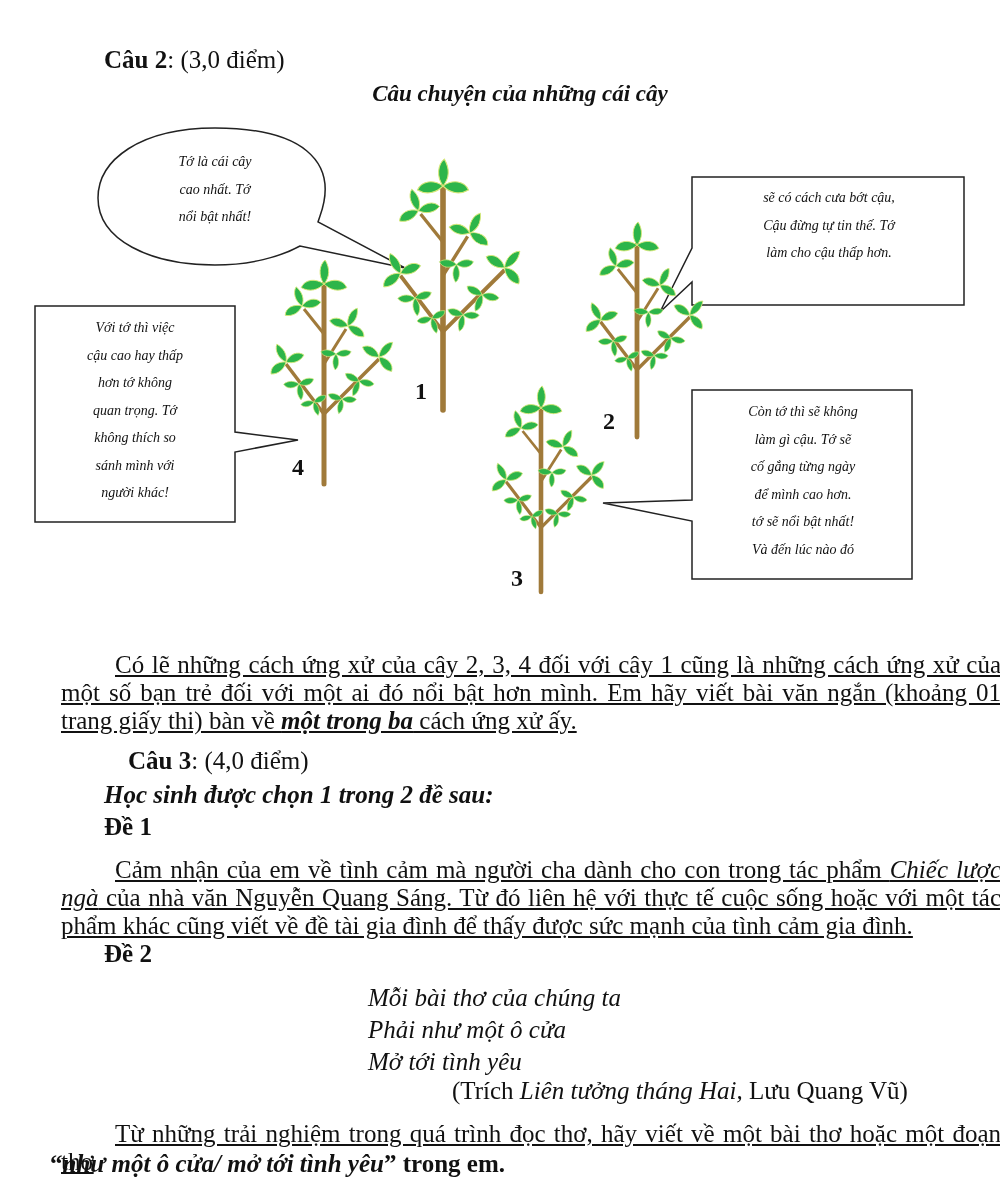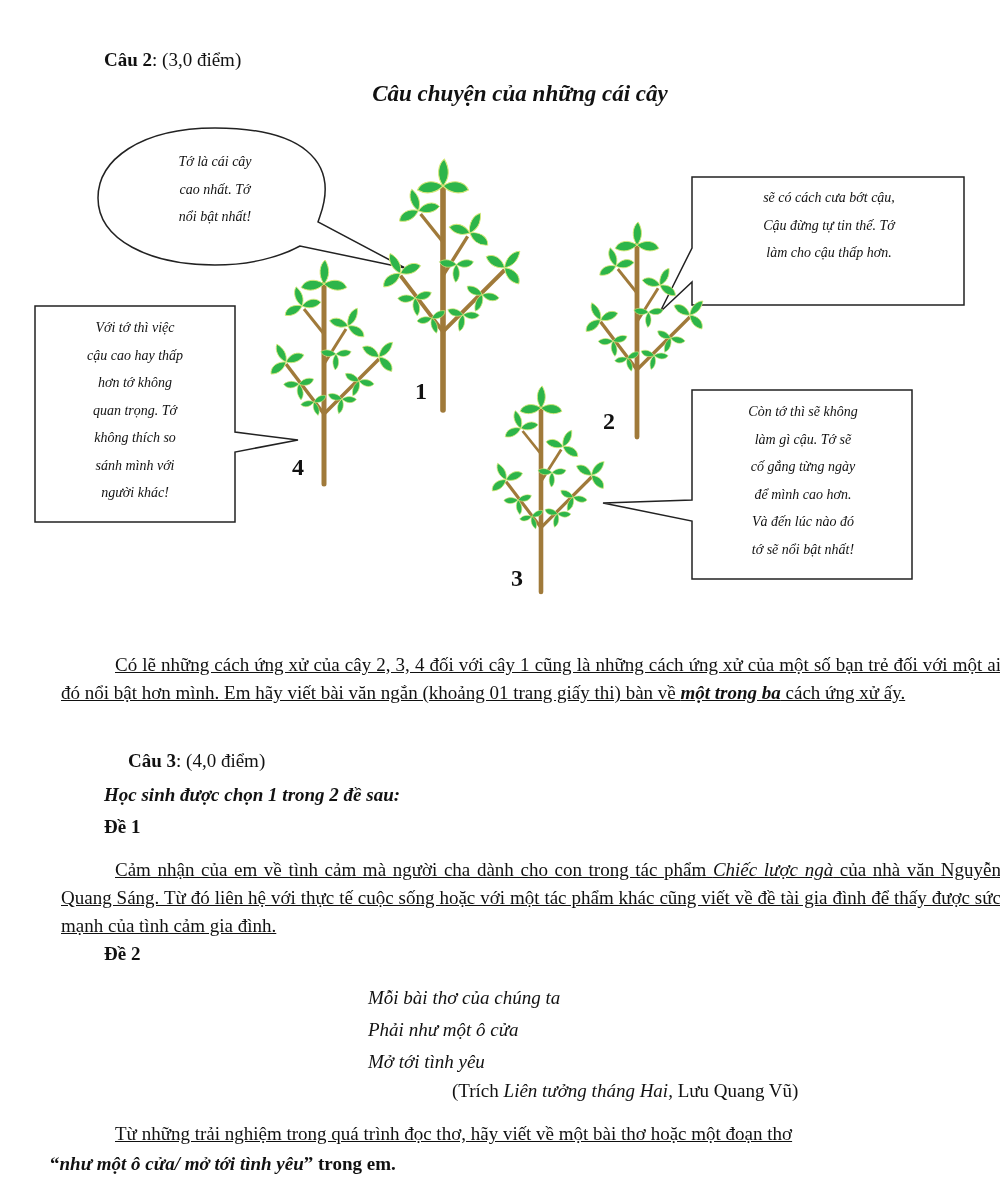--- a/index.html
+++ b/index.html
@@ -1,19 +1,19 @@
 <!DOCTYPE html>
 <html><head>
 <meta charset="utf-8">
 <style>
   html, body { margin:0; padding:0; background:#ffffff; }
   body { width:1000px; height:1178px; position:relative; overflow:hidden;
          font-family:"Liberation Serif", "DejaVu Serif", serif; color:#111; }
   .abs { position:absolute; }
-  .t { font-size:19px; line-height:28px; }
+  .t { font-size:25px; line-height:28px; }
   .b { font-weight:bold; }
   .i { font-style:italic; }
   .center { text-align:center; }
   .just { text-align:justify; }
   svg.fig { position:absolute; left:0; top:120px; }
   .bubble-text { font-style:italic; font-size:14px; line-height:27.5px; text-align:center; }
   .num { font-weight:bold; font-size:24px; }
   p { margin:11px;text-decoration:underline; }
 </style>
 </head>
@@ -296,22 +296,22 @@
   <div>quan trọng. Tớ</div>
   <div>không thích so</div>
   <div>sánh mình với</div>
   <div>người khác!</div>
 </div>
 <div class="abs bubble-text" style="left:694px; top:398px; width:218px;">
   <div>Còn tớ thì sẽ không</div>
   <div>làm gì cậu. Tớ sẽ</div>
   <div>cố gắng từng ngày</div>
   <div>để mình cao hơn.</div>
+  <div>tớ sẽ nổi bật nhất!</div>
   <div>Và đến lúc nào đó</div>
-  <div>tớ sẽ nổi bật nhất!</div>
 </div>
 
 <div class="abs num" style="left:415px; top:378px;">1</div>
 <div class="abs num" style="left:603px; top:408px;">2</div>
 <div class="abs num" style="left:511px; top:565px;">3</div>
 <div class="abs num" style="left:292px; top:454px;">4</div>
 
 <p class="abs t just" style="left:50px; width:940px; top:640px; text-indent:54px;">
   <span>Có lẽ những cách ứng xử của cây 2, 3, 4 đối với cây 1 cũng là những cách ứng xử của một số bạn trẻ đối với một ai đó nổi bật hơn mình. Em hãy viết bài văn ngắn (khoảng 01 trang giấy thi) bàn về </span><span class="b i">một trong ba</span><span> cách ứng xử ấy.</span>
 </p>

